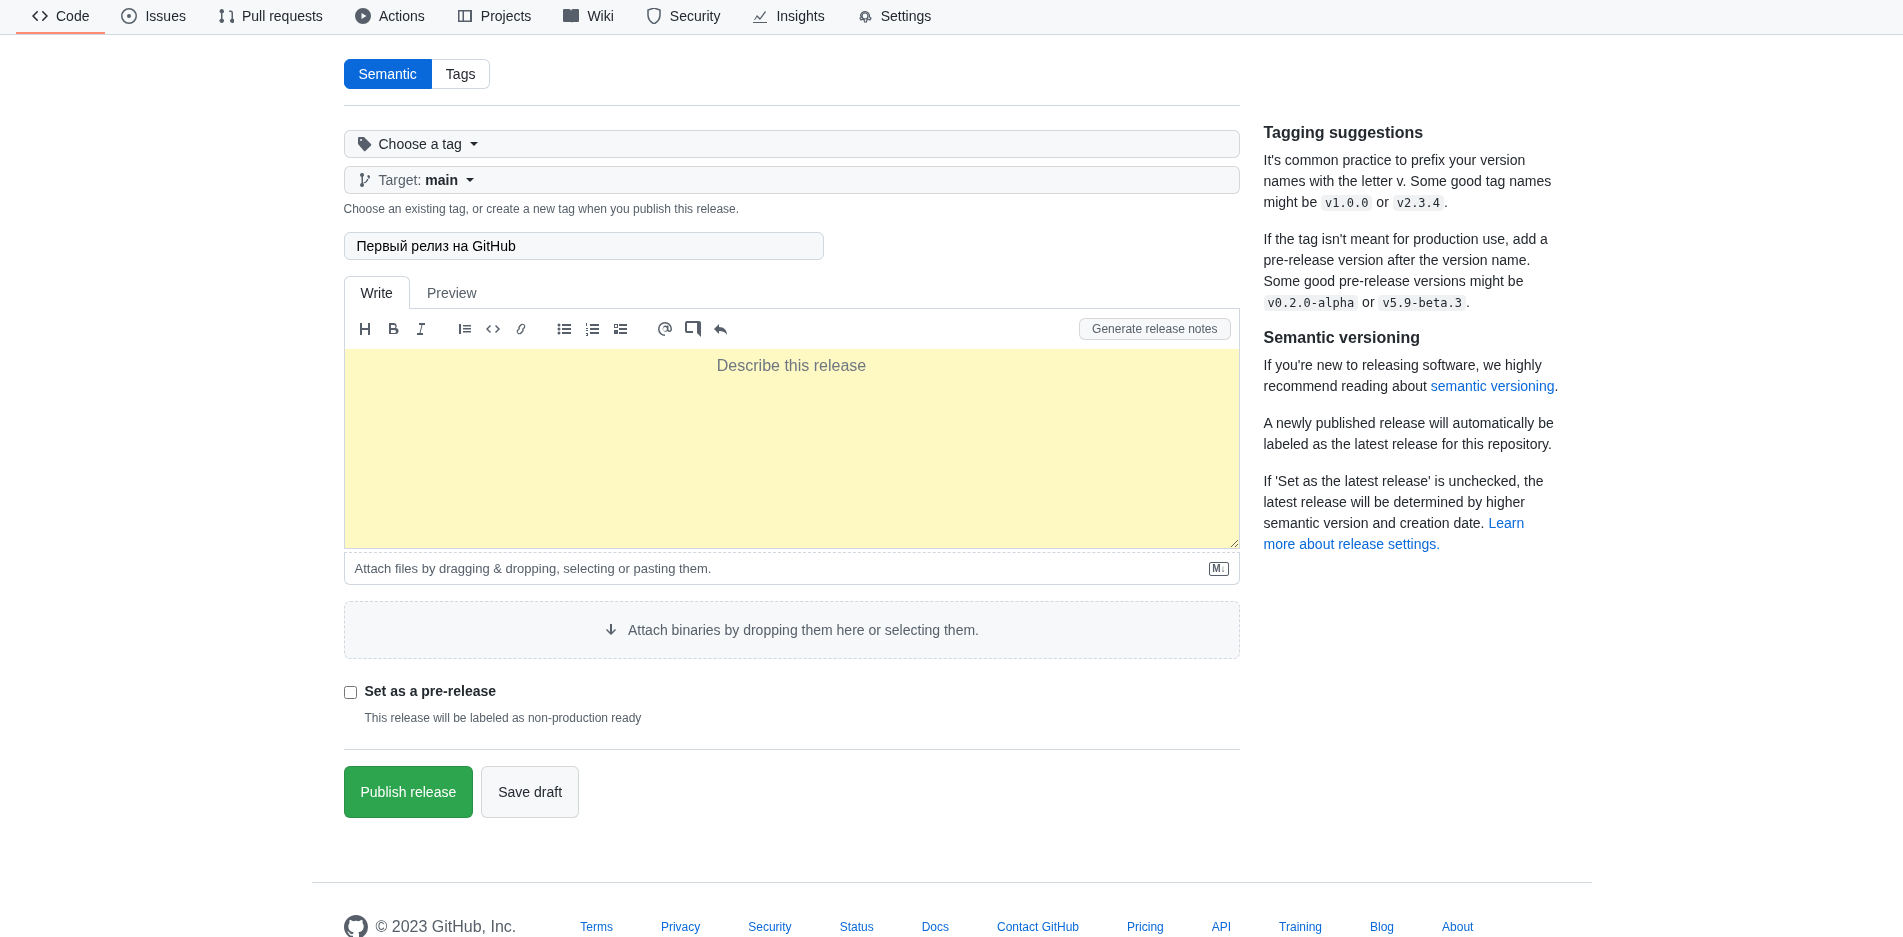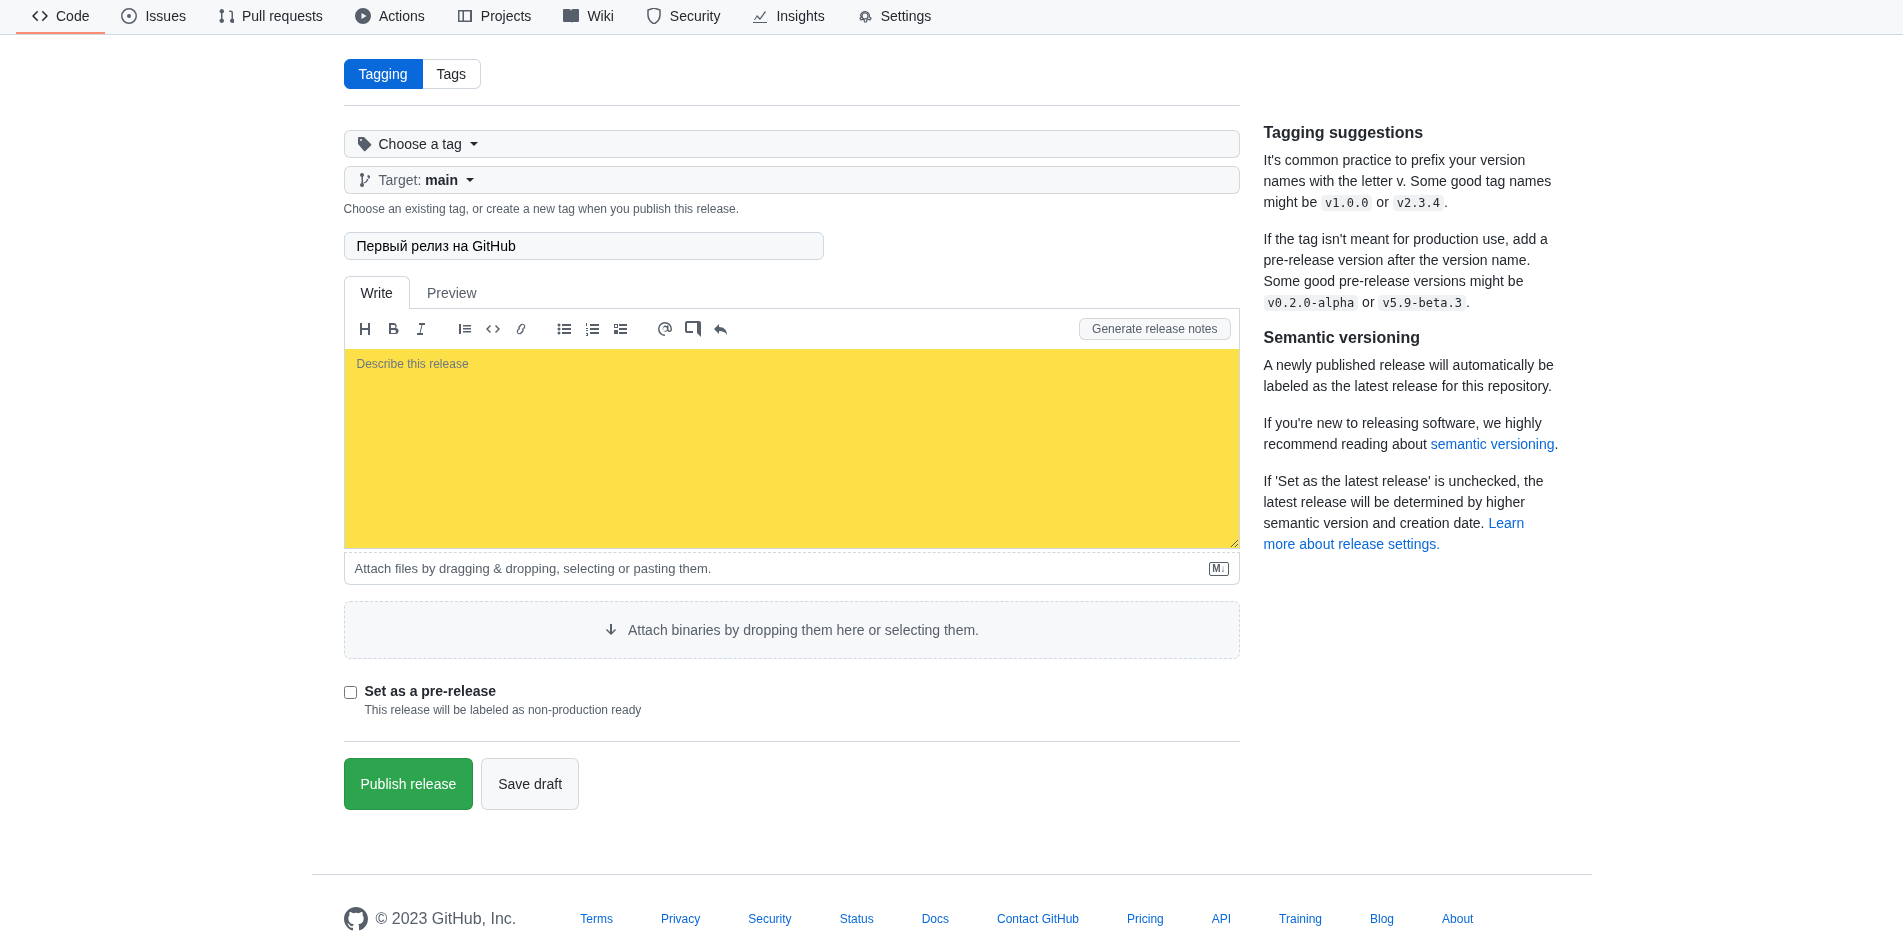--- a/index.html
+++ b/index.html
@@ -44,35 +44,35 @@
 
 
 .toolbar { display: flex; align-items: center; padding: 8px; justify-content: space-between; border-left: 1px solid #d0d7de; border-right: 1px solid #d0d7de; }
 .toolbar-left { display: flex; gap: 4px; align-items: center; }
 .toolbar-group { display: flex; gap: 4px; margin-right: 16px; }
 .toolbar-btn { width: 24px; height: 24px; display: flex; align-items: center; justify-content: center; cursor: pointer; border-radius: 4px; color: #57606a; }
 .toolbar-btn svg { fill: #57606a; }
 .gen-notes-btn { padding: 3px 12px; font-size: 12px; background: #f6f8fa; border: 1px solid rgba(27,31,36,0.15); border-radius: 6px; color: #57606a; cursor: pointer; }
 
 
-.desc-textarea { width: 100%; min-height: 200px; padding: 8px 12px; font-size: 12px; border: 1px solid #d0d7de; border-top: none; background: #fde047; resize: vertical; font-family: inherit; }
+.desc-textarea { width: 100%; min-height: 200px; padding: 8px 12px; font-size: 16px; border: 1px solid #d0d7de; border-top: none; background: #fef9c3; resize: vertical; font-family: inherit; text-align: center; }
 .desc-textarea::placeholder { color: #6e7781; }
 
 
 .attach-row { display: flex; justify-content: space-between; align-items: center; padding: 8px 10px; border: 1px solid #d0d7de; border-top: 1px dashed #d0d7de; border-radius: 0 0 6px 6px; font-size: 13px; color: #57606a; margin-bottom: 16px; }
 .md-icon { font-size: 10px; font-weight: bold; border: 1px solid #57606a; border-radius: 2px; padding: 0 2px; line-height: 1.2; }
 
 
 .binaries-drop { border: 1px dashed #d0d7de; border-radius: 6px; padding: 20px; text-align: center; color: #57606a; background: #f6f8fa; margin-bottom: 24px; display: flex; align-items: center; justify-content: center; gap: 8px; }
 
 
 .checkbox-row { display: flex; align-items: flex-start; margin-bottom: 24px; }
 .checkbox-row input { margin-top: 3px; margin-right: 8px; }
 .checkbox-label { font-weight: 600; font-size: 14px; }
-.checkbox-desc { font-size: 12px; color: #57606a; margin-top: 4px; }
+.checkbox-desc { font-size: 12px; color: #57606a; margin-top: 12px; }
 
 
 .hr { border: none; border-top: 1px solid #d0d7de; margin-bottom: 16px; }
 
 
 .actions { display: flex; gap: 8px; }
 .btn-primary { background: #2da44e; color: #fff; border: 1px solid rgba(27,31,36,0.15); padding: 5px 16px; border-radius: 6px; font-size: 14px; font-weight: 500; cursor: pointer; }
 .btn-default { background: #f6f8fa; color: #24292f; border: 1px solid rgba(27,31,36,0.15); padding: 17px 16px; border-radius: 6px; font-size: 14px; font-weight: 500; cursor: pointer; }
 
 
@@ -147,21 +147,21 @@
         </svg>
       <span>Settings</span>
     </a>
   </div>
 </nav>
 
 <div class="container">
   <div class="main-col">
     
     <div class="subnav">
-      <button class="subnav-item selected">Tagging</button>
+      <button class="subnav-item selected">Semantic</button>
       <button class="subnav-item">Tags</button>
     </div>
 
     
     <div class="tag-row">
       <button class="btn">
         <svg width="16" height="16" viewBox="0 0 16 16" style="margin-right:6px">
             <path d="M1 7V2a1 1 0 011-1h5l7 7a1 1 0 010 1.4l-5.6 5.6a1 1 0 01-1.4 0L1 8V7zm3-2a1 1 0 100-2 1 1 0 000 2z"></path>
           </svg>
         <span>Choose a tag</span>
@@ -301,24 +301,24 @@
 
   <aside class="sidebar">
     <h2>Tagging suggestions</h2>
     <p>
       <span>It's common practice to prefix your version names with the letter v. Some good tag names might be </span><code>v1.0.0</code><span> or </span><code>v2.3.4</code>.
     </p>
     <p>
       <span>If the tag isn't meant for production use, add a pre-release version after the version name. Some good pre-release versions might be </span><code>v0.2.0-alpha</code><span> or </span><code>v5.9-beta.3</code>.
     </p>
     <h2>Semantic versioning</h2>
-    <p>A newly published release will automatically be labeled as the latest release for this repository.</p>
     <p>
       <span>If you're new to releasing software, we highly recommend reading about </span><a href="#">semantic versioning</a>.
     </p>
+    <p>A newly published release will automatically be labeled as the latest release for this repository.</p>
     <p>
       <span>If 'Set as the latest release' is unchecked, the latest release will be determined by higher semantic version and creation date. </span><a href="#">Learn more about release settings.</a>
     </p>
   </aside>
 </div>
 
 <footer class="footer">
   <div class="footer-left">
     <svg width="24" height="24" viewBox="0 0 16 16">
         <path d="M8 0C3.58 0 0 3.58 0 8c0 3.54 2.29 6.53 5.47 7.59.4.07.55-.17.55-.38v-1.4c-2.23.48-2.7-1.07-2.7-1.07-.36-.92-.89-1.17-.89-1.17-.72-.5.06-.49.06-.49.8.06 1.23.83 1.23.83.72 1.22 1.87.87 2.33.66.07-.52.28-.87.51-1.07-1.78-.2-3.64-.89-3.64-3.95 0-.87.31-1.59.82-2.15-.08-.2-.36-1.02.08-2.12 0 0 .67-.21 2.2.82a7.5 7.5 0 014 0c1.53-1.04 2.2-.82 2.2-.82.44 1.1.16 1.92.08 2.12.51.56.82 1.27.82 2.15 0 3.07-1.87 3.75-3.65 3.95.29.25.54.73.54 1.48v2.19c0 .21.15.46.55.38A8 8 0 0016 8c0-4.42-3.58-8-8-8z"></path>

